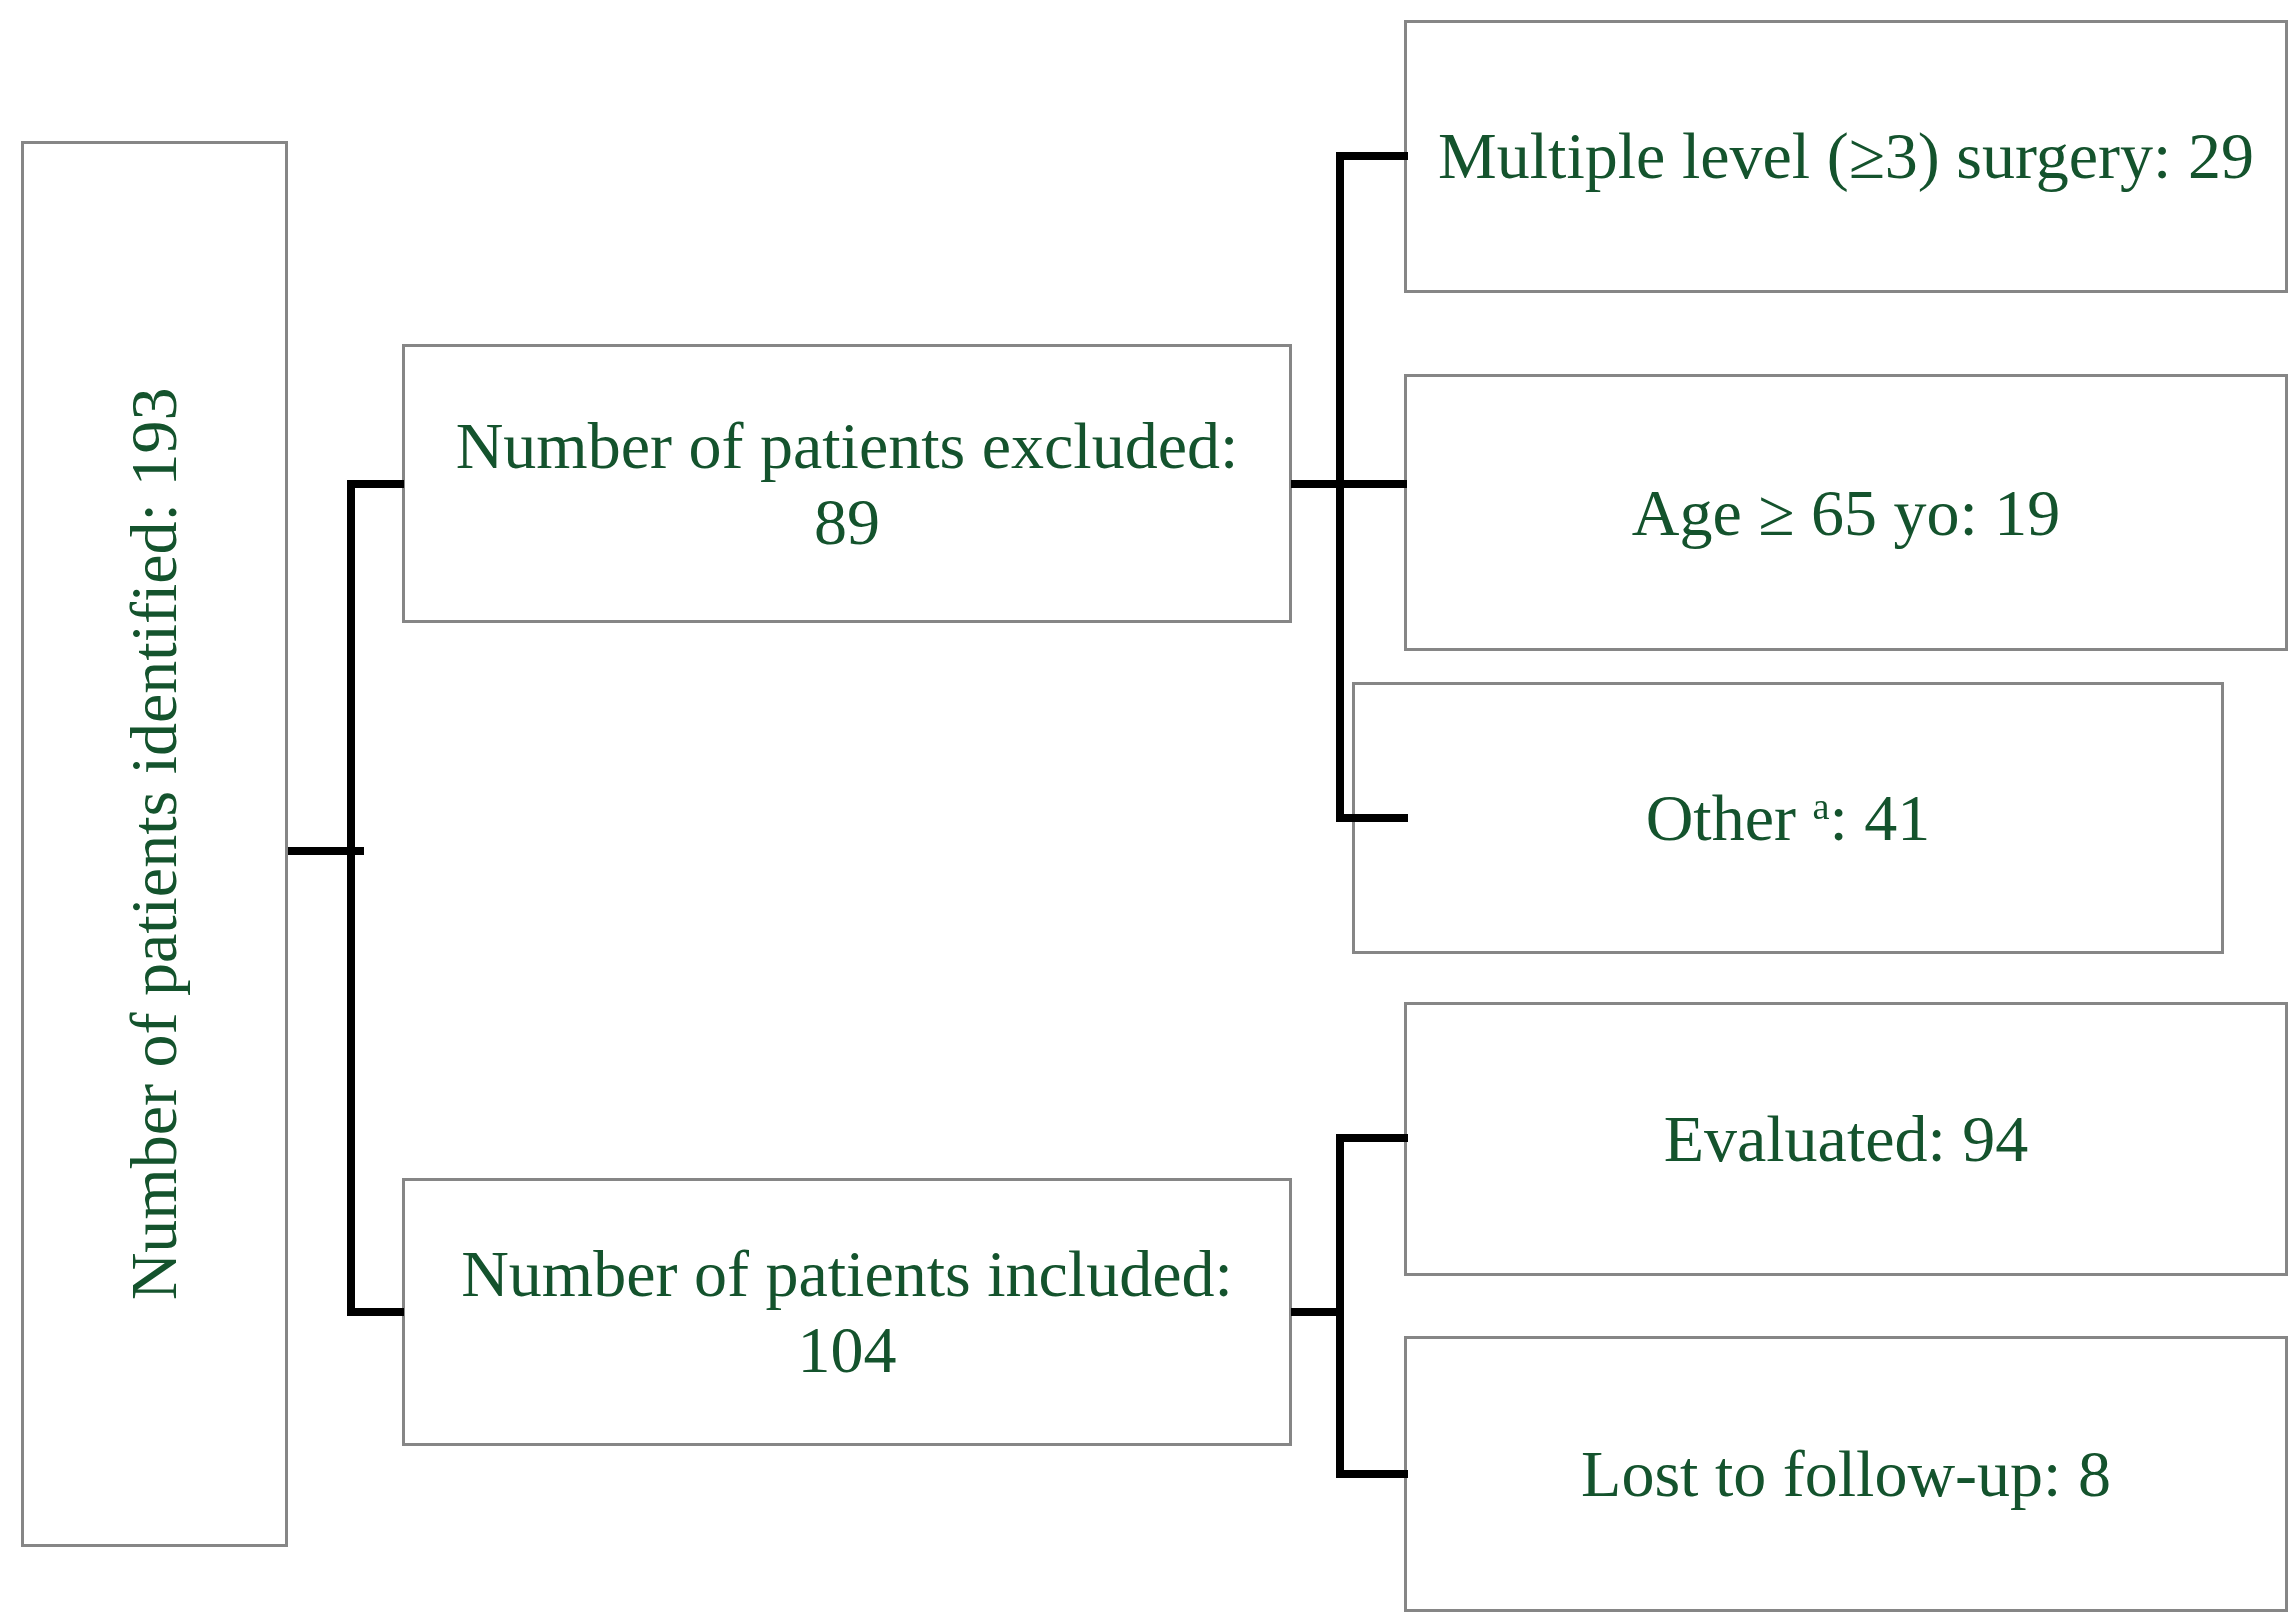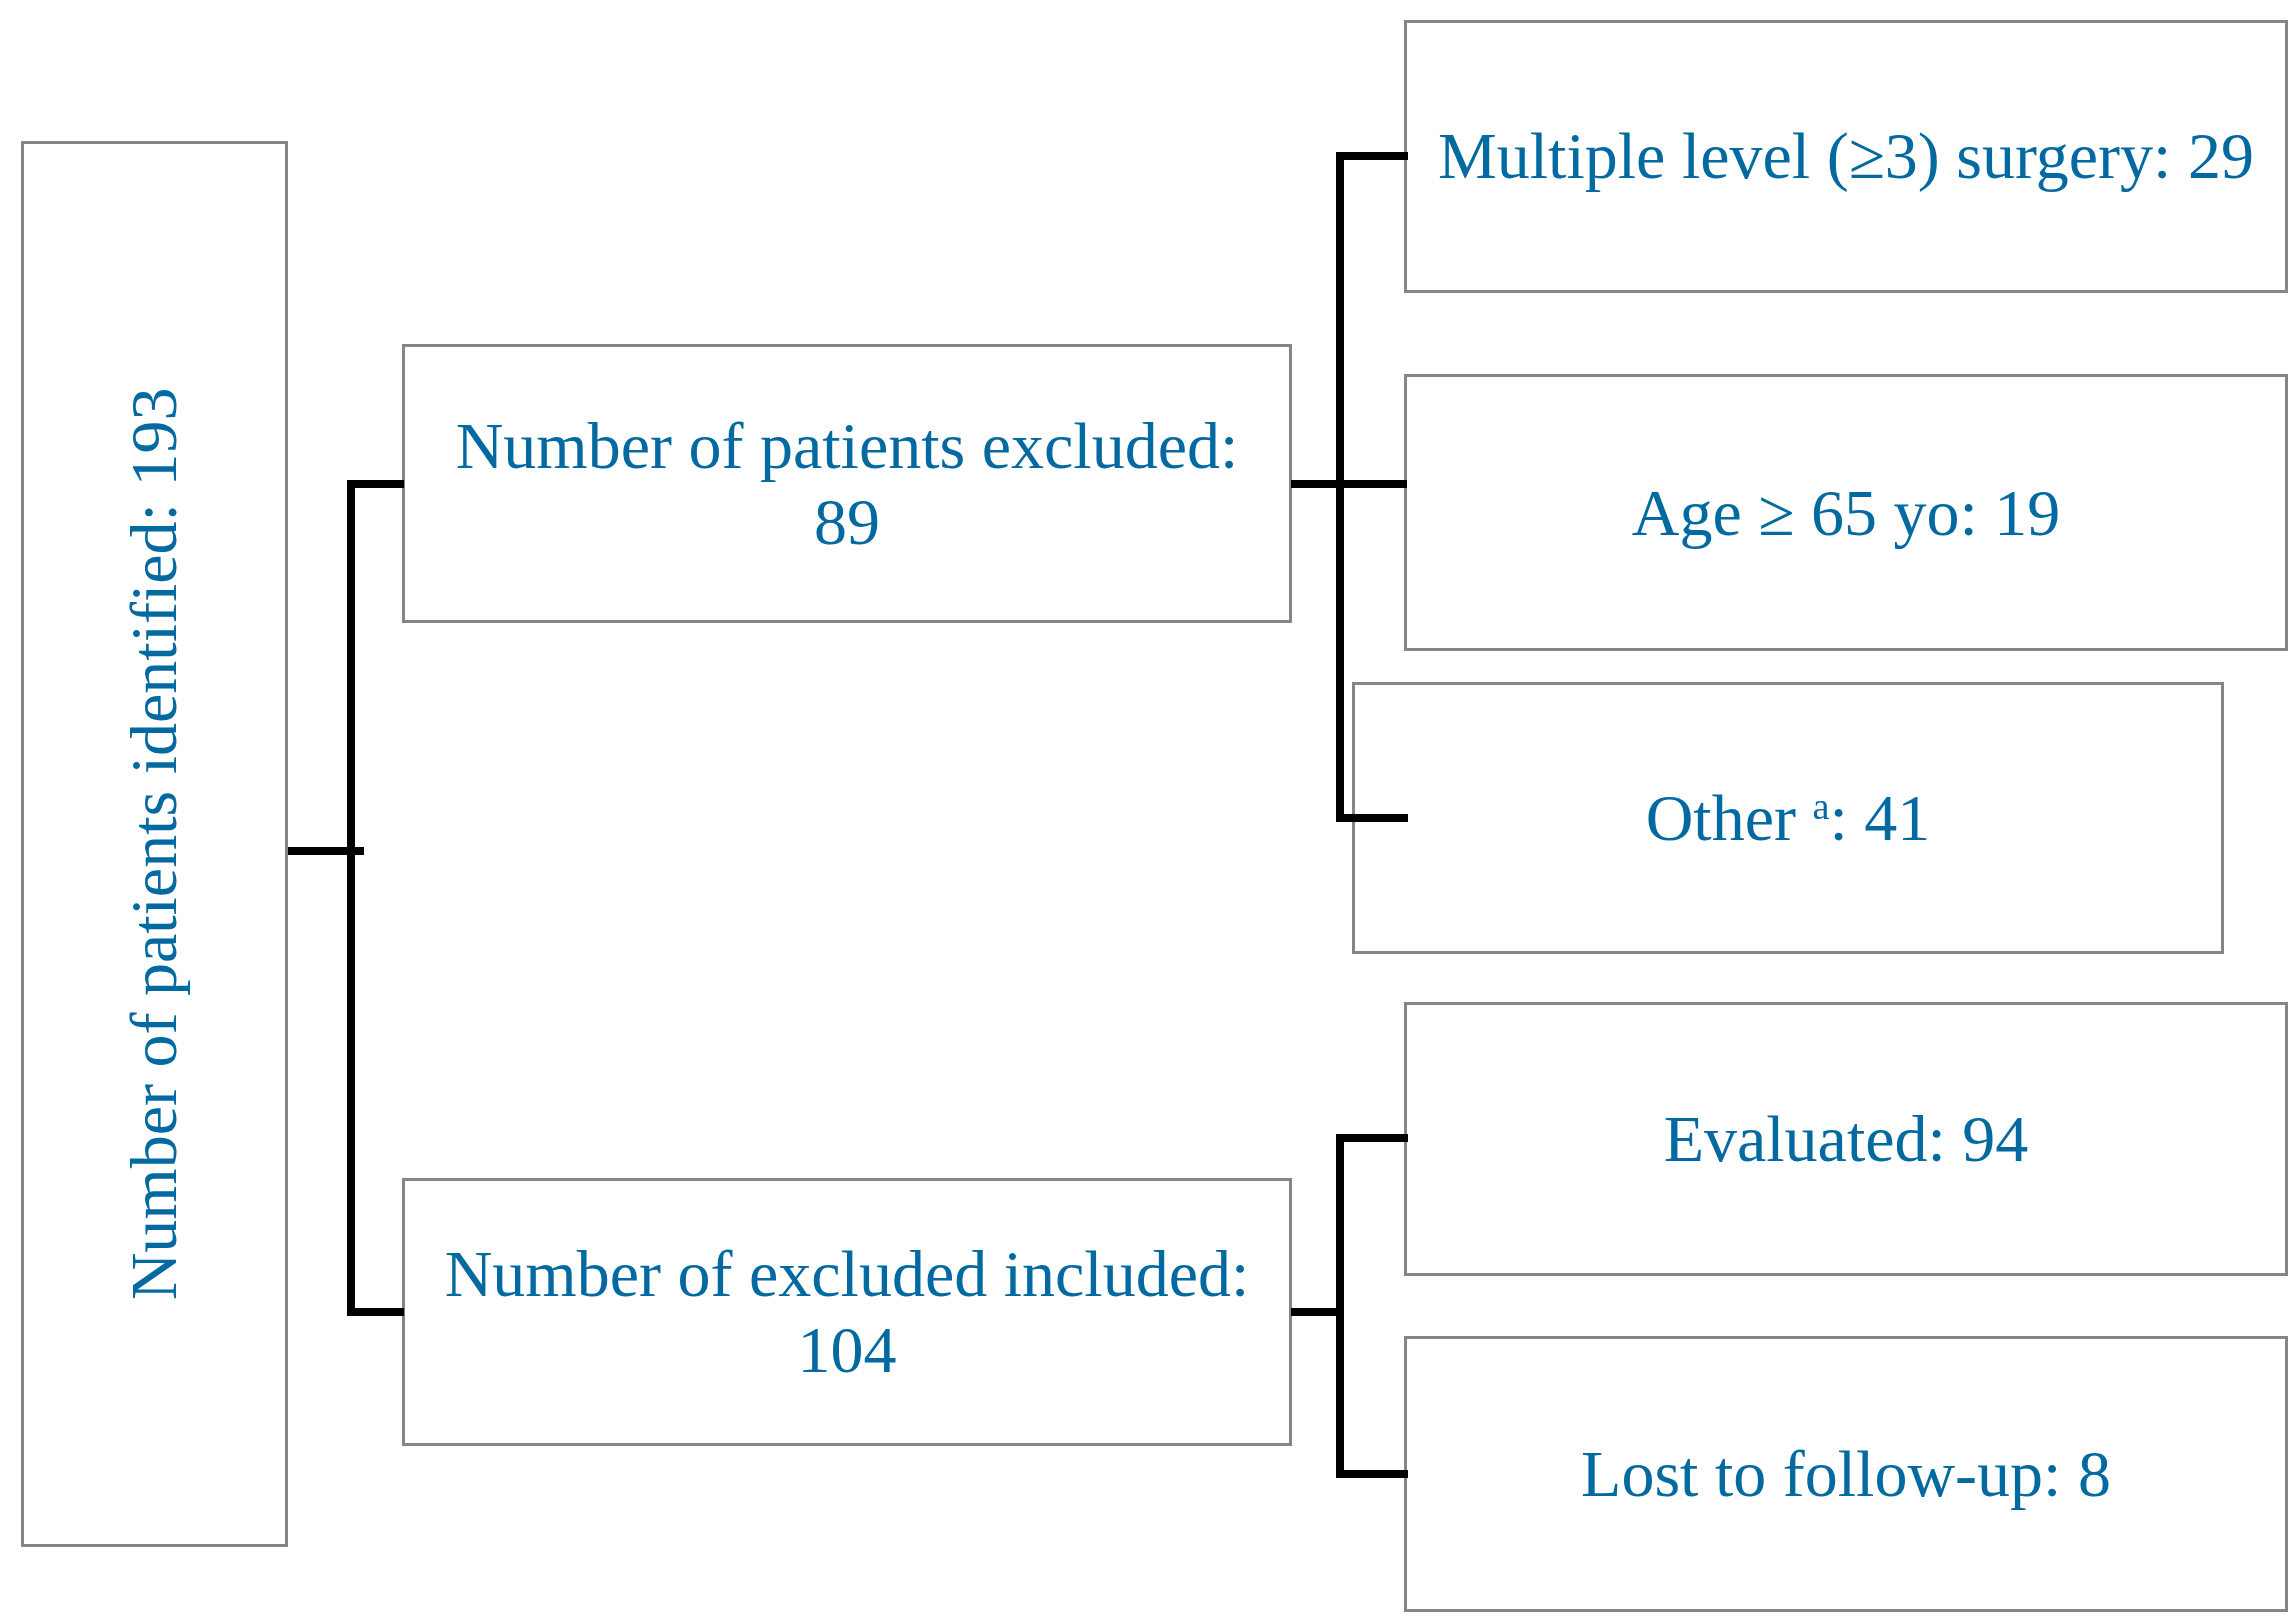--- a/index.html
+++ b/index.html
@@ -20,21 +20,21 @@
     position: absolute;
     box-sizing: border-box;
     border: 3.1px solid #868686;
     background: #ffffff;
     display: flex;
     align-items: center;
     justify-content: center;
     text-align: center;
     font-size: 66px;
     line-height: 1.15;
-    color: #0369a1;
+    color: #14532d;
   }
   .node .label { display: block; }
   .rotated-label {
     white-space: nowrap;
     transform: rotate(-90deg);
     transform-origin: center center;
   }
   .two-line { display: flex; flex-direction: column; }
   .sup {
     font-size: 0.58em;
@@ -76,21 +76,21 @@
   <div class="node" id="box-root">
     <span class="label rotated-label">Number of patients identified: 193</span>
   </div>
 
   <div class="node two-line" id="box-excluded">
     <span class="label">Number of patients excluded:</span>
     <span class="label">89</span>
   </div>
 
   <div class="node two-line" id="box-included">
-    <span class="label">Number of excluded included:</span>
+    <span class="label">Number of patients included:</span>
     <span class="label">104</span>
   </div>
 
   <div class="node" id="box-leaf-0">
     <span class="label">Multiple level (≥3) surgery: 29</span>
   </div>
 
   <div class="node" id="box-leaf-1">
     <span class="label">Age ≥ 65 yo: 19</span>
   </div>

